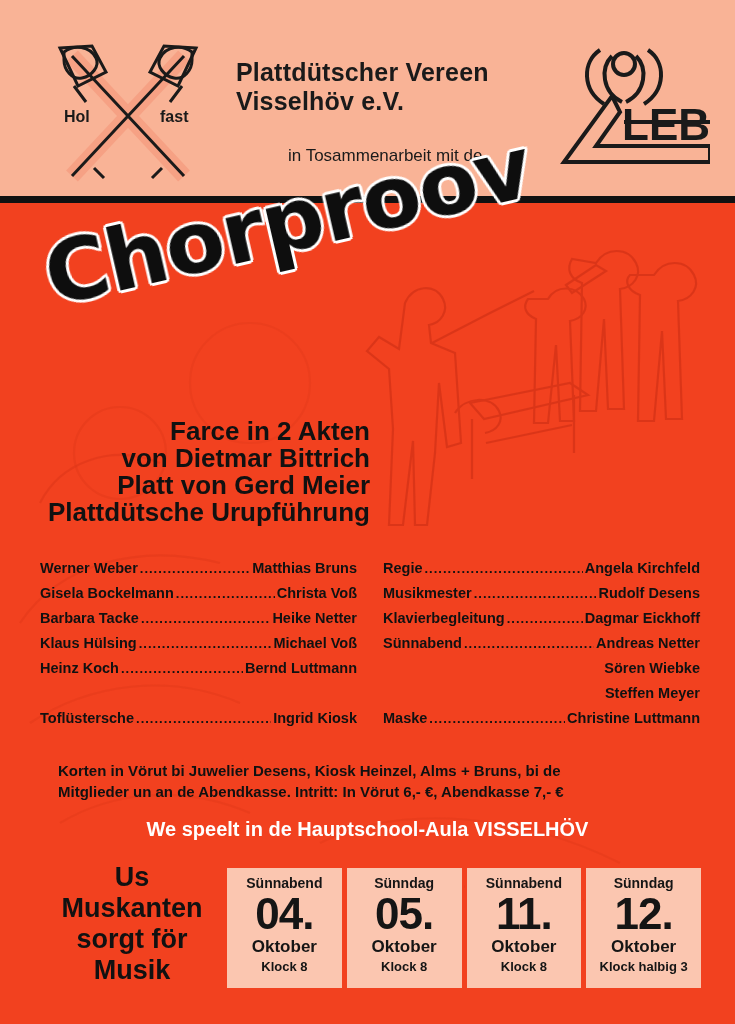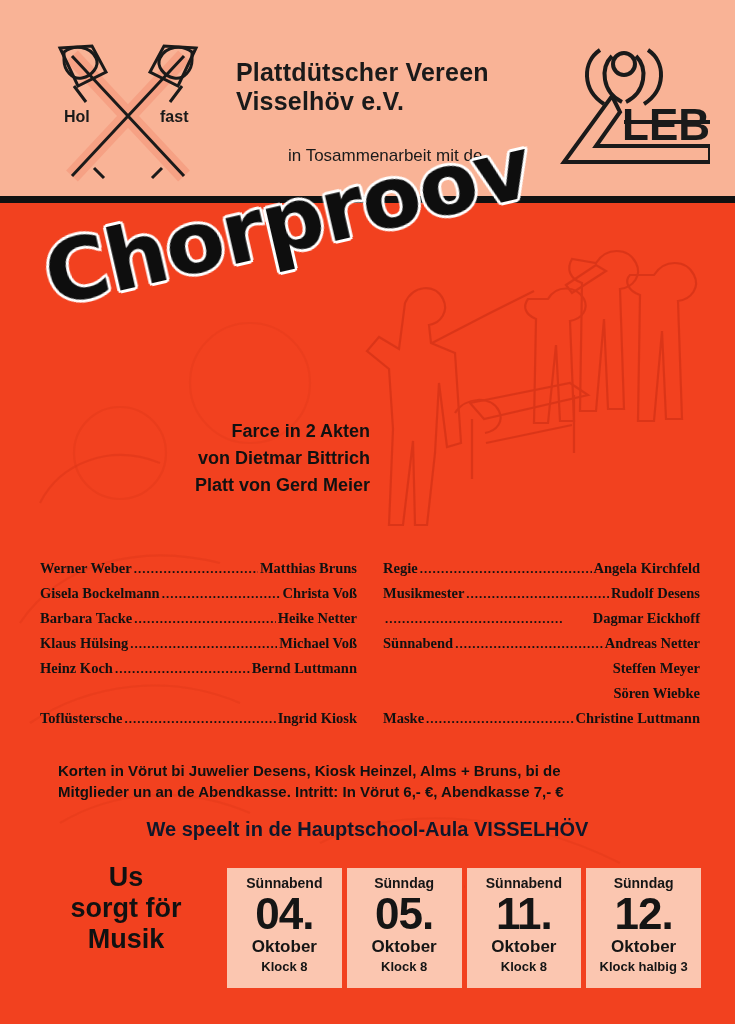--- a/index.html
+++ b/index.html
@@ -107,21 +107,21 @@
   }
 
   
   .subtitle {
     position: absolute;
     left: 0; top: 418px;
     width: 370px;
     text-align: right;
     color: #111111;
     font-weight: bold;
-    font-size: 18px;
+    font-size: 26px;
     line-height: 27px;
   }
   .subtitle div { white-space: nowrap; }
 
   
   .cast {
     position: absolute;
     left: 40px; top: 556px;
     width: 660px;
     display: flex;
@@ -129,21 +129,20 @@
   }
   .cast-col { width: 317px; }
   .cast-row {
     display: flex;
     align-items: flex-end;
     font-size: 14.5px;
     color: #111111;
     font-weight: bold;
     line-height: 25px;
     white-space: nowrap;
-    font-family: Liberation Serif, serif;
   }
   .cast-role { flex: 0 0 auto; }
   .cast-dots {
     flex: 1 1 auto;
     overflow: hidden;
     margin: 0 2px;
     color: #111;
     letter-spacing: 1px;
     font-size: 13px;
     white-space: nowrap;
@@ -160,29 +159,29 @@
     color: #111111;
     font-weight: bold;
     font-size: 15px;
     line-height: 21px;
   }
   .venue {
     position: absolute;
     left: 0; top: 818px;
     width: 735px;
     text-align: center;
-    color: #0f172a;
+    color: #ffffff;
     font-weight: bold;
     font-size: 20px;
   }
 
   
   .musicians {
     position: absolute;
-    left: 32px; top: 862px;
+    left: 38px; top: 862px;
     width: 188px;
     text-align: center;
     color: #111111;
     font-weight: bold;
     font-size: 27px;
     line-height: 31px;
   }
   .dates {
     position: absolute;
     left: 225px; top: 866px;
@@ -306,20 +305,21 @@
   </div>
 
   <div class="chorproov">
     <div class="chorproov-text">Chorproov</div>
   </div>
 
   <div class="subtitle">
     <div>Farce in 2 Akten</div>
     <div>von Dietmar Bittrich</div>
     <div>Platt von Gerd Meier</div>
+    <div>Plattdütsche Urupführung</div>
   </div>
 
   <div class="cast">
     <div class="cast-col">
       <div class="cast-row">
         <span class="cast-role">Werner Weber</span>
         <span class="cast-dots">..........................................</span>
         <span class="cast-name">Matthias Bruns</span>
       </div>
       <div class="cast-row">
@@ -355,51 +355,53 @@
         <span class="cast-role">Regie</span>
         <span class="cast-dots">..........................................</span>
         <span class="cast-name">Angela Kirchfeld</span>
       </div>
       <div class="cast-row">
         <span class="cast-role">Musikmester</span>
         <span class="cast-dots">..........................................</span>
         <span class="cast-name">Rudolf Desens</span>
       </div>
       <div class="cast-row">
+        <span class="cast-role">Klavierbegleitung</span>
         <span class="cast-dots">..........................................</span>
         <span class="cast-name">Dagmar Eickhoff</span>
       </div>
       <div class="cast-row">
         <span class="cast-role">Sünnabend</span>
         <span class="cast-dots">..........................................</span>
         <span class="cast-name">Andreas Netter</span>
+      </div>
+      <div class="cast-row name-only">
+        <span class="cast-name">Sören Wiebke</span>
       </div>
       <div class="cast-row name-only">
         <span class="cast-name">Steffen Meyer</span>
-      </div>
-      <div class="cast-row name-only">
-        <span class="cast-name">Sören Wiebke</span>
       </div>
       <div class="cast-row">
         <span class="cast-role">Maske</span>
         <span class="cast-dots">..........................................</span>
         <span class="cast-name">Christine Luttmann</span>
       </div>
     </div>
   </div>
 
   <div class="tickets">
     <div>Korten in Vörut bi Juwelier Desens, Kiosk Heinzel, Alms + Bruns, bi de</div>
     <div>Mitglieder un an de Abendkasse. Intritt: In Vörut 6,- €, Abendkasse 7,- €</div>
   </div>
 
   <div class="venue">We speelt in de Hauptschool-Aula VISSELHÖV</div>
 
   <div class="musicians">
     <div>Us</div>
+    <div>Muskanten</div>
     <div>sorgt för</div>
     <div>Musik</div>
   </div>
 
   <div class="dates">
     <div class="date-card">
       <div class="date-weekday">Sünnabend</div>
       <div class="date-day">04.</div>
       <div class="date-month">Oktober</div>
       <div class="date-time">Klock 8</div>

